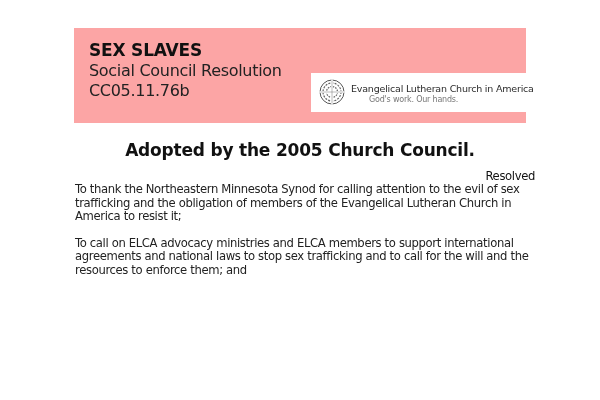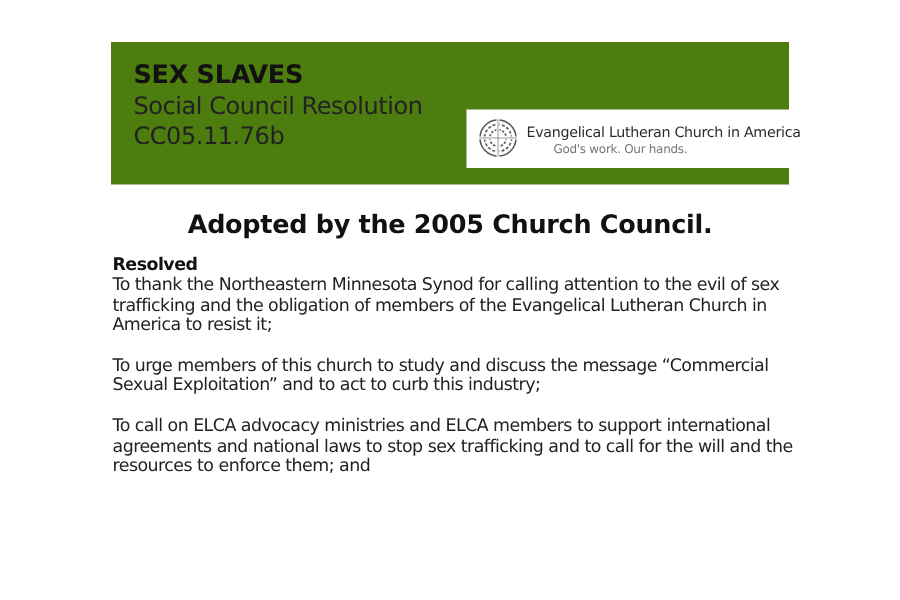--- a/index.html
+++ b/index.html
@@ -14,21 +14,21 @@
       overflow: hidden;
       font-family: "DejaVu Sans", sans-serif;
       color: #1a1a1a;
     }
     .header-box {
       position: absolute;
       left: 74px;
       top: 28px;
       width: 452px;
       height: 95px;
-      background: #4d7c0f;
+      background: #fca5a5;
     }
     .doc-title {
       position: absolute;
       left: 15px;
       top: 12px;
       font-size: 17px;
       font-weight: bold;
       letter-spacing: -0.2px;
       color: #111;
     }
@@ -98,22 +98,23 @@
       position: absolute;
       left: 75px;
       top: 170px;
       width: 460px;
       font-size: 11.6px;
       line-height: 13.4px;
       color: #222;
       letter-spacing: -0.35px;
     }
     .resolved-label {
-      font-weight: bold;
+      font-weight: normal;
       color: #111;
+      text-align: right;
     }
     .para {
       margin: 0 0 13.4px 0;
     }
   </style>
 </head>
 <body>
 
 <div class="header-box">
   <div class="doc-title">SEX SLAVES</div>
@@ -133,15 +134,14 @@
     <div class="logo-name">Evangelical Lutheran Church in America</div>
     <div class="logo-tagline">God's work. Our hands.</div>
   </div>
 </div>
 
 <div class="adopted">Adopted by the 2005 Church Council.</div>
 
 <div class="content">
   <div class="resolved-label">Resolved</div>
   <p class="para">To thank the Northeastern Minnesota Synod for calling attention to the evil of sex trafficking and the obligation of members of the Evangelical Lutheran Church in America to resist it;</p>
-  <p class="para">To urge members of this church to study and discuss the message “Commercial Sexual Exploitation” and to act to curb this industry;</p>
   <p class="para">To call on ELCA advocacy ministries and ELCA members to support international agreements and national laws to stop sex trafficking and to call for the will and the resources to enforce them; and</p>
 </div>
 
 </body></html>

